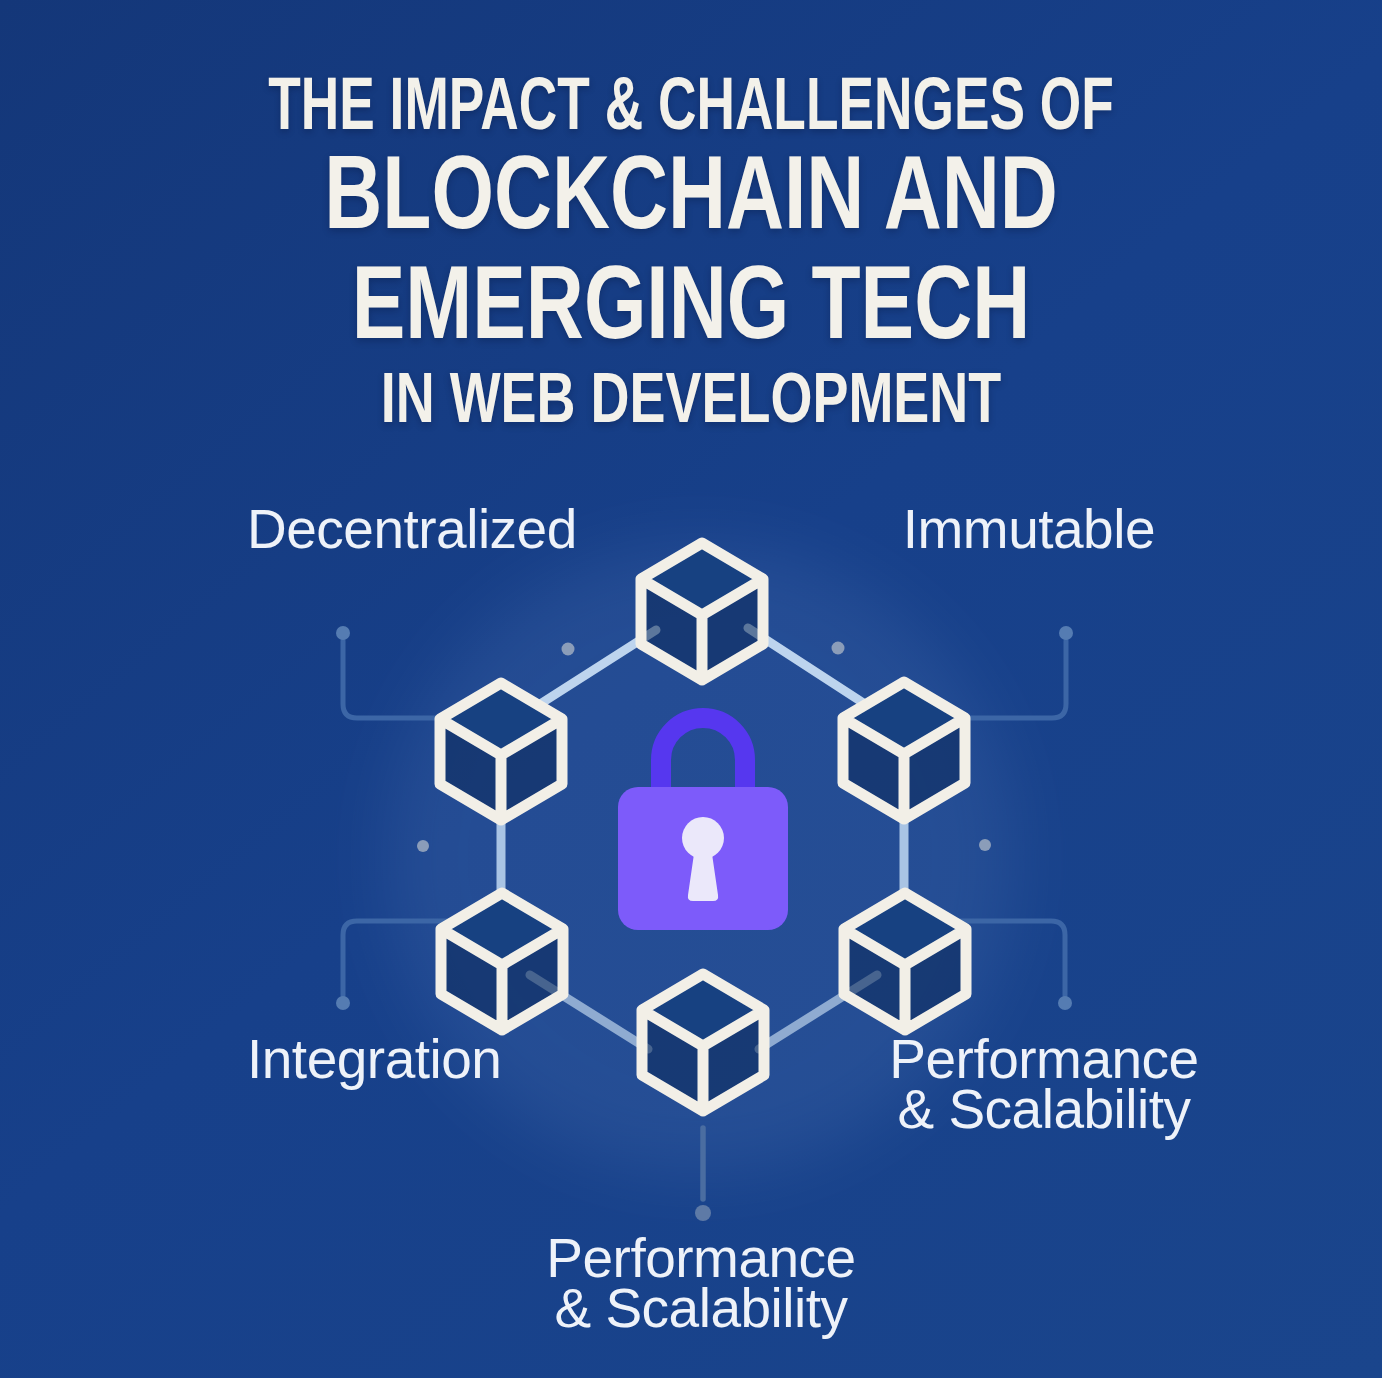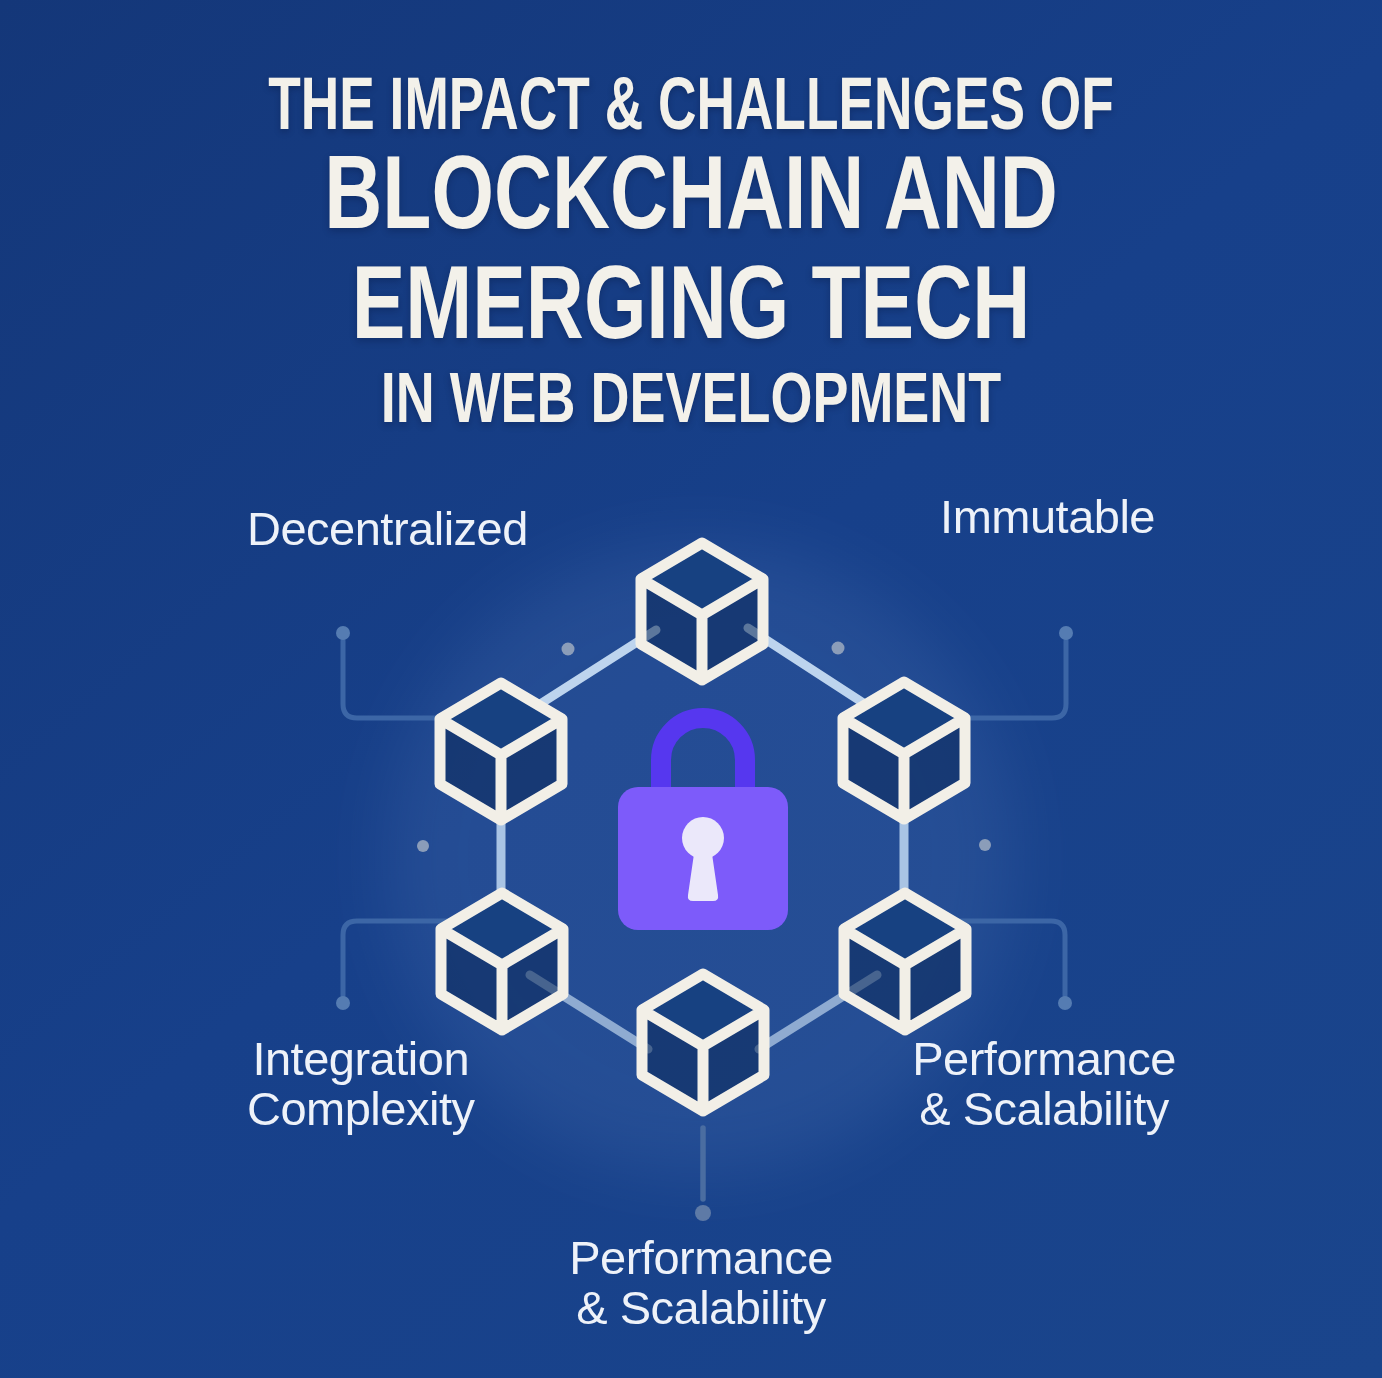--- a/index.html
+++ b/index.html
@@ -29,28 +29,28 @@
     text-shadow: 0 3px 8px rgba(3,15,45,0.28);
   }
   .t-kicker { top: 67px;  font-size: 74px;  transform: scaleX(0.72); }
   .t-main1  { top: 141px; font-size: 103px; transform: scaleX(0.78); }
   .t-main2  { top: 251px; font-size: 103px; transform: scaleX(0.78); }
   .t-sub    { top: 362px; font-size: 71px;  transform: scaleX(0.76); }
   
   .label {
     position: absolute;
     color: var(--label-text, #eef2f9);
-    font-size: 47px;
+    font-size: 55px;
     line-height: 50px;
     letter-spacing: -0.5px;
     font-weight: 400;
   }
   .label span { display: block; }
   .label-tl { left: 247px; top: 504px; text-align: left; }
-  .label-tr { right: 227px; top: 492px; text-align: center; }
+  .label-tr { right: 227px; top: 504px; text-align: center; }
   .label-bl { left: 247px; top: 1034px; text-align: center; }
   .label-br { left: 844px; top: 1034px; width: 400px; text-align: center; }
   .label-bc { left: 451px; top: 1233px; width: 500px; text-align: center; }
   
   .halo        { fill: #7fa1da; opacity: 0.13; }
   .net-line    { fill: none; stroke: var(--network-line, #a9c4e4); stroke-width: 9; stroke-linecap: round; }
   .net-line-hi { stroke: #bdd4ee; }
   .net-line-lo { stroke: #8fabd1; }
   .connector   { fill: none; stroke: var(--connector-line, #3c66a6); stroke-width: 5; stroke-linecap: round; }
   .connector-b { stroke: #4a6da1; stroke-width: 5.5; }
@@ -134,21 +134,20 @@
   </svg>
 
   <div class="label label-tl">
     <span>Decentralized</span>
   </div>
   <div class="label label-tr">
     <span>Immutable</span>
   </div>
   <div class="label label-bl">
     <span>Integration</span>
-    <span>Complexity</span>
   </div>
   <div class="label label-br">
     <span>Performance</span>
     <span>&amp; Scalability</span>
   </div>
   <div class="label label-bc">
     <span>Performance</span>
     <span>&amp; Scalability</span>
   </div>
 

